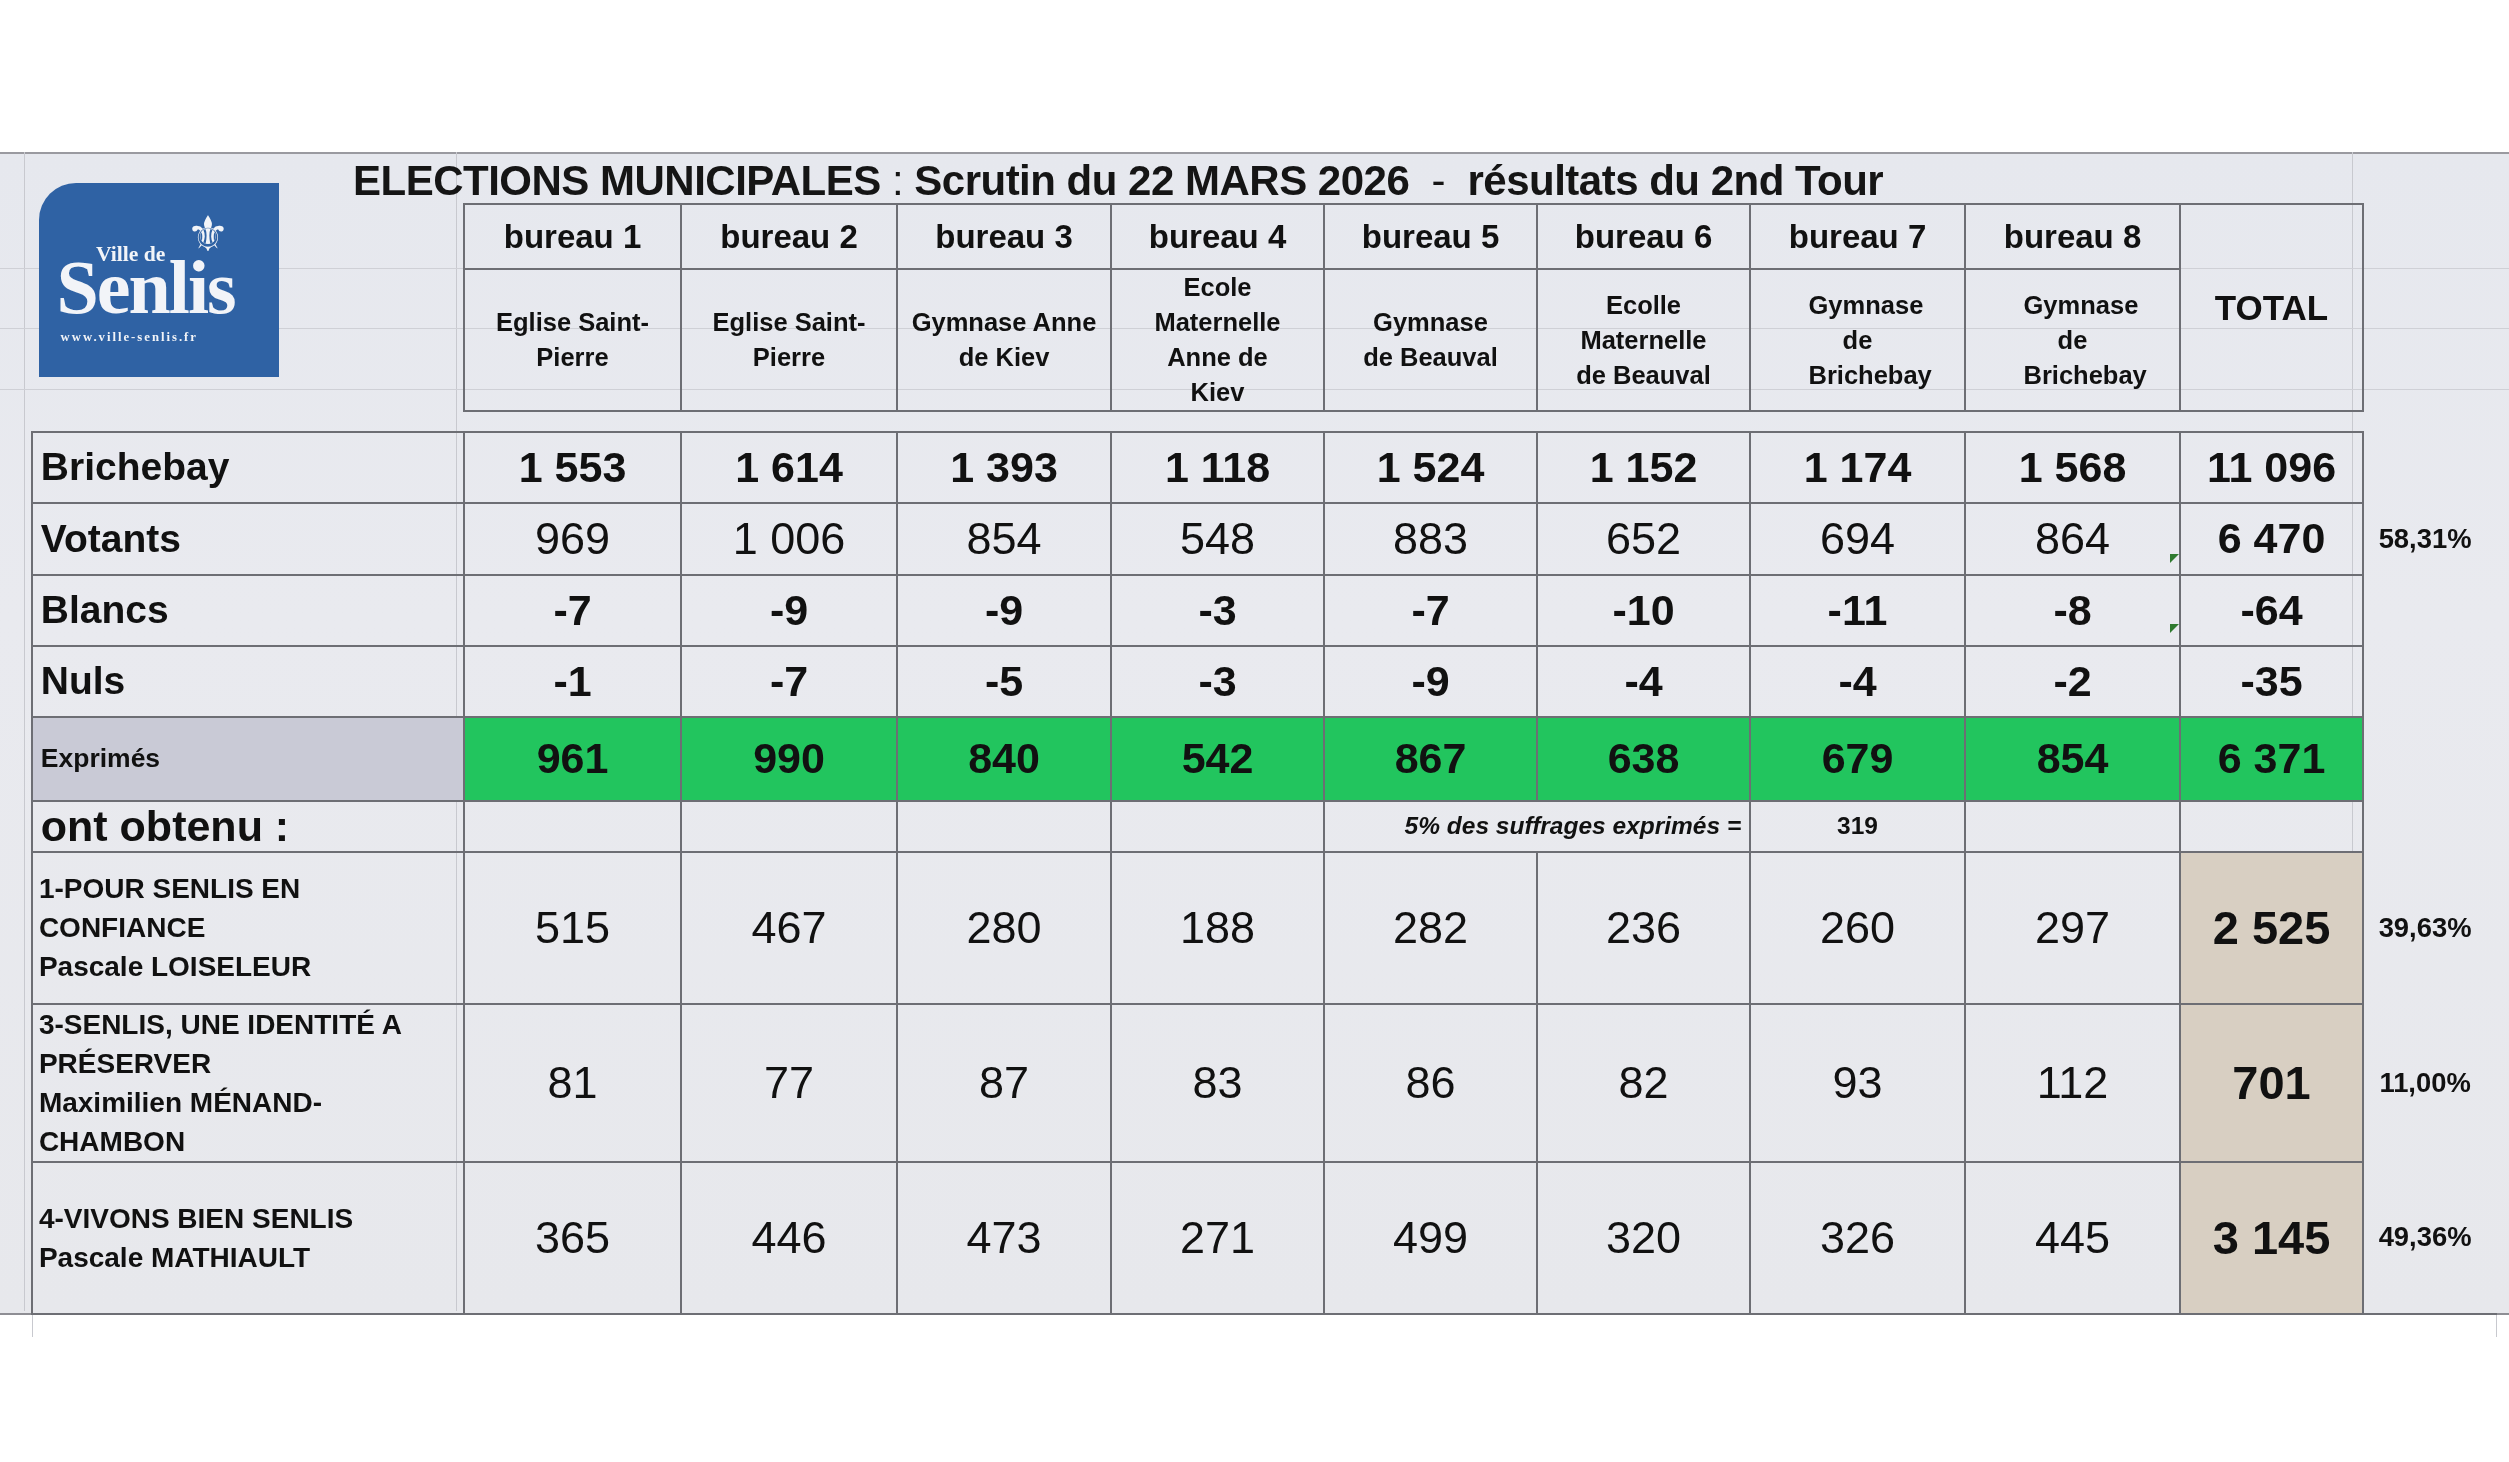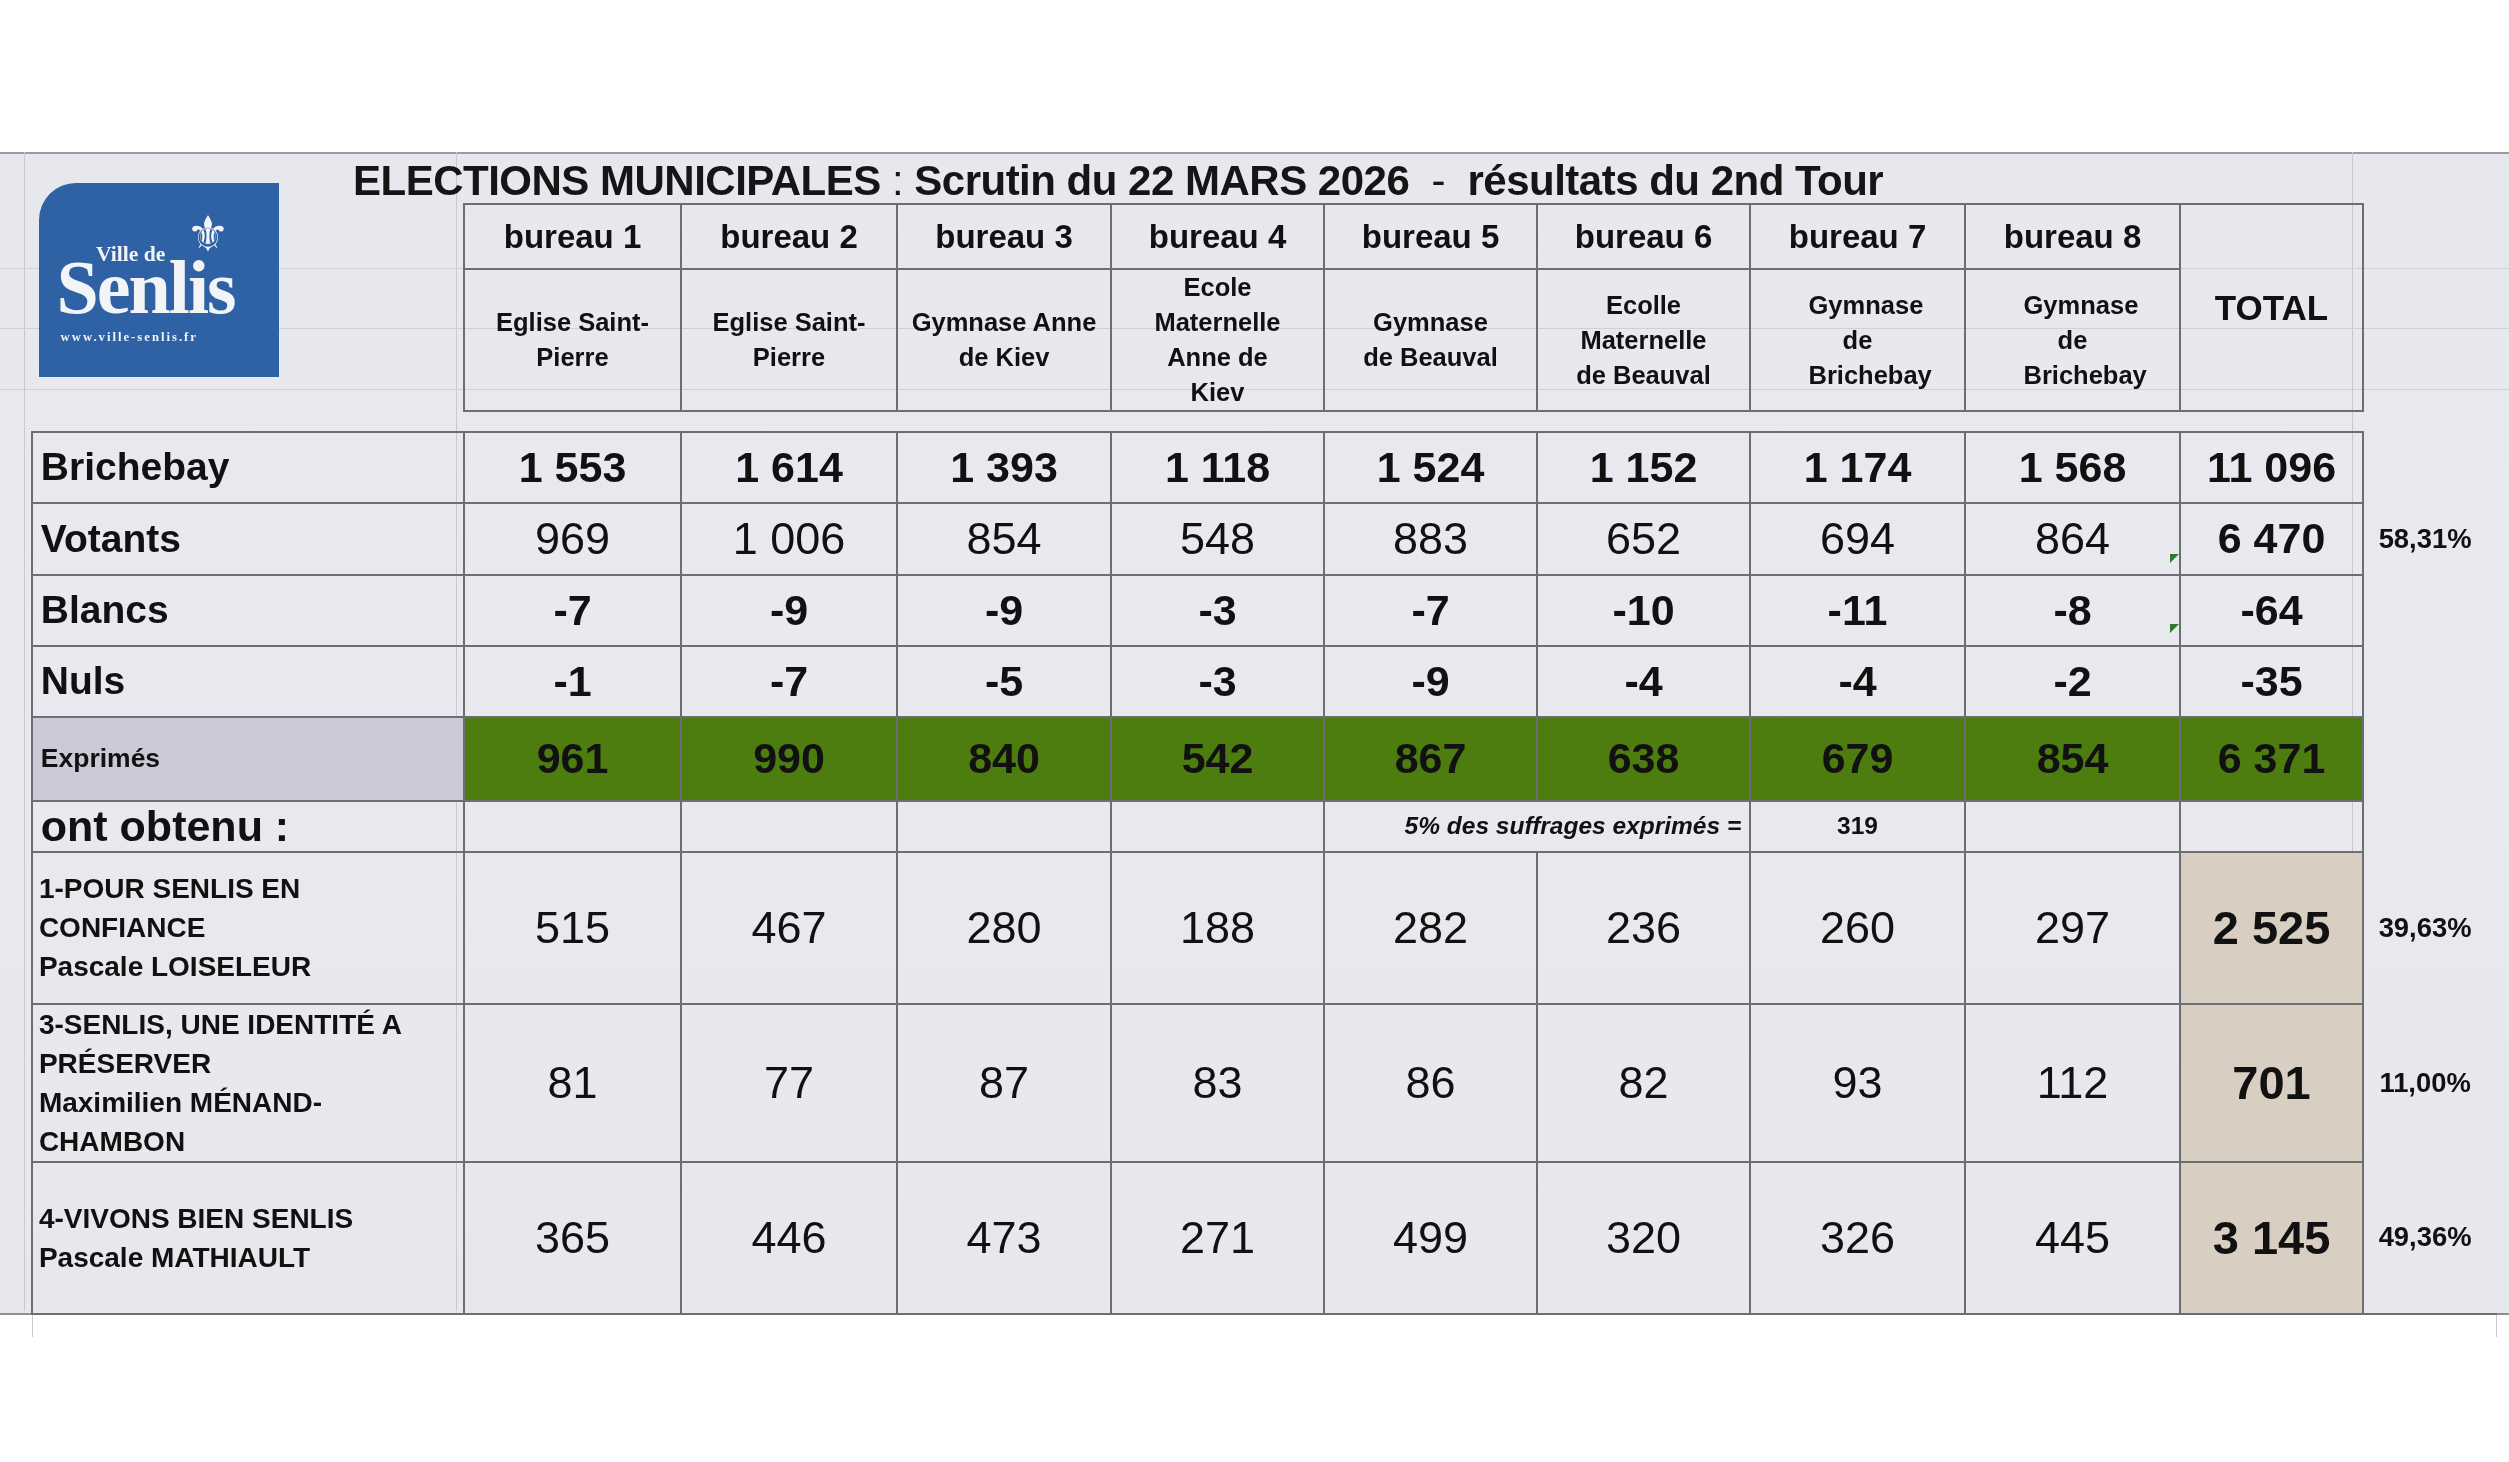--- a/index.html
+++ b/index.html
@@ -21,21 +21,21 @@
   .logo .fleur { position:absolute; left:147px; top:27.4px; font-size:49px; line-height:49px; }
   table.res { position:absolute; left:31px; top:203px; border-collapse:collapse; table-layout:fixed; }
   table.res td { border:2px solid #6d6e74; padding:0; text-align:center; vertical-align:middle; }
   .hdr-bureau { font-size:33px; font-weight:bold; height:63px; }
   .hdr-loc { font-size:25.5px; font-weight:bold; line-height:35px; height:122px; }
   .hdr-total { font-size:35px; font-weight:bold; }
   .blank { border:none !important; }
   .rowlabel { text-align:left !important; padding-left:7.8px !important; font-weight:bold; font-size:39px; }
   .num-bold { font-size:43px; font-weight:bold; }
   .num { font-size:45px; font-weight:normal;margin-top:20px; }
-  .exp td { background:#4d7c0f; }
+  .exp td { background:#22c55e; }
   .exp .rowlabel { font-size:26.5px; background:#c9cad6; }
   .pct { border:none !important; font-size:27.4px; font-weight:bold; text-align:center; padding-right:9.8px !important;margin-left:8px; }
   .listlabel { text-align:left !important; padding-left:5.9px !important; font-size:28px; font-weight:bold; line-height:39px; }
   .total-cand { background:#d8cfc2 !important; font-size:47px; font-weight:bold; }
   .note { font-size:24.5px; font-weight:bold; font-style:italic; }
   .ontobtenu { text-align:left !important; padding-left:7.8px !important; font-size:43px; font-weight:bold; }
   .marker { position:absolute; width:0; height:0; border-top:9.8px solid #2f7a2f; border-right:9.8px solid transparent; }
 </style>
 </head>
 <body>

